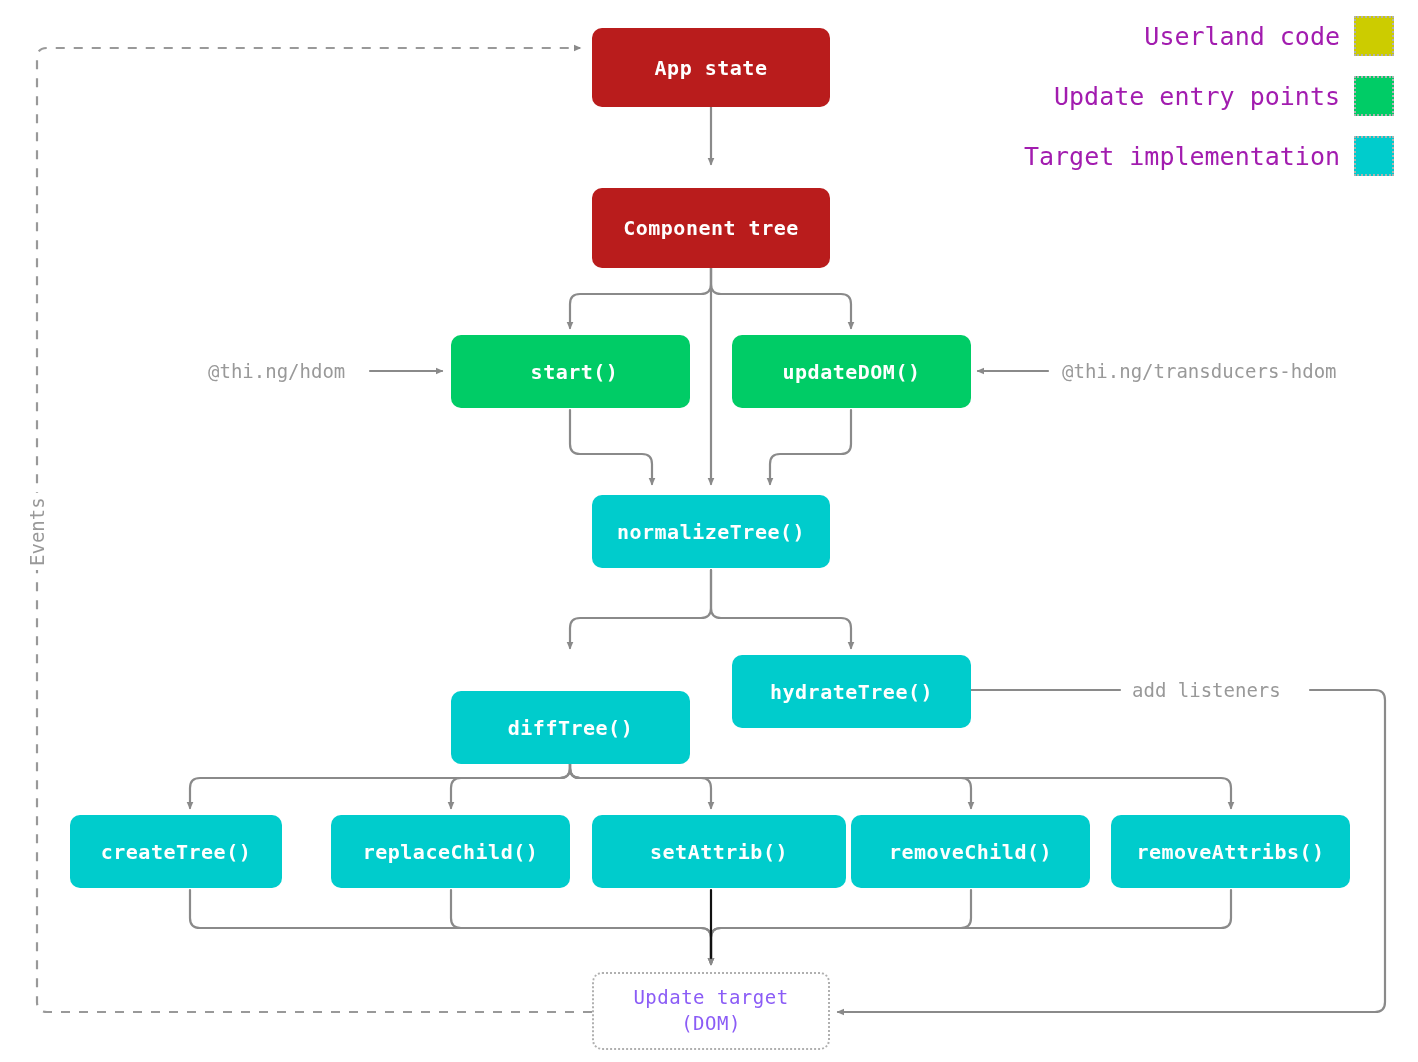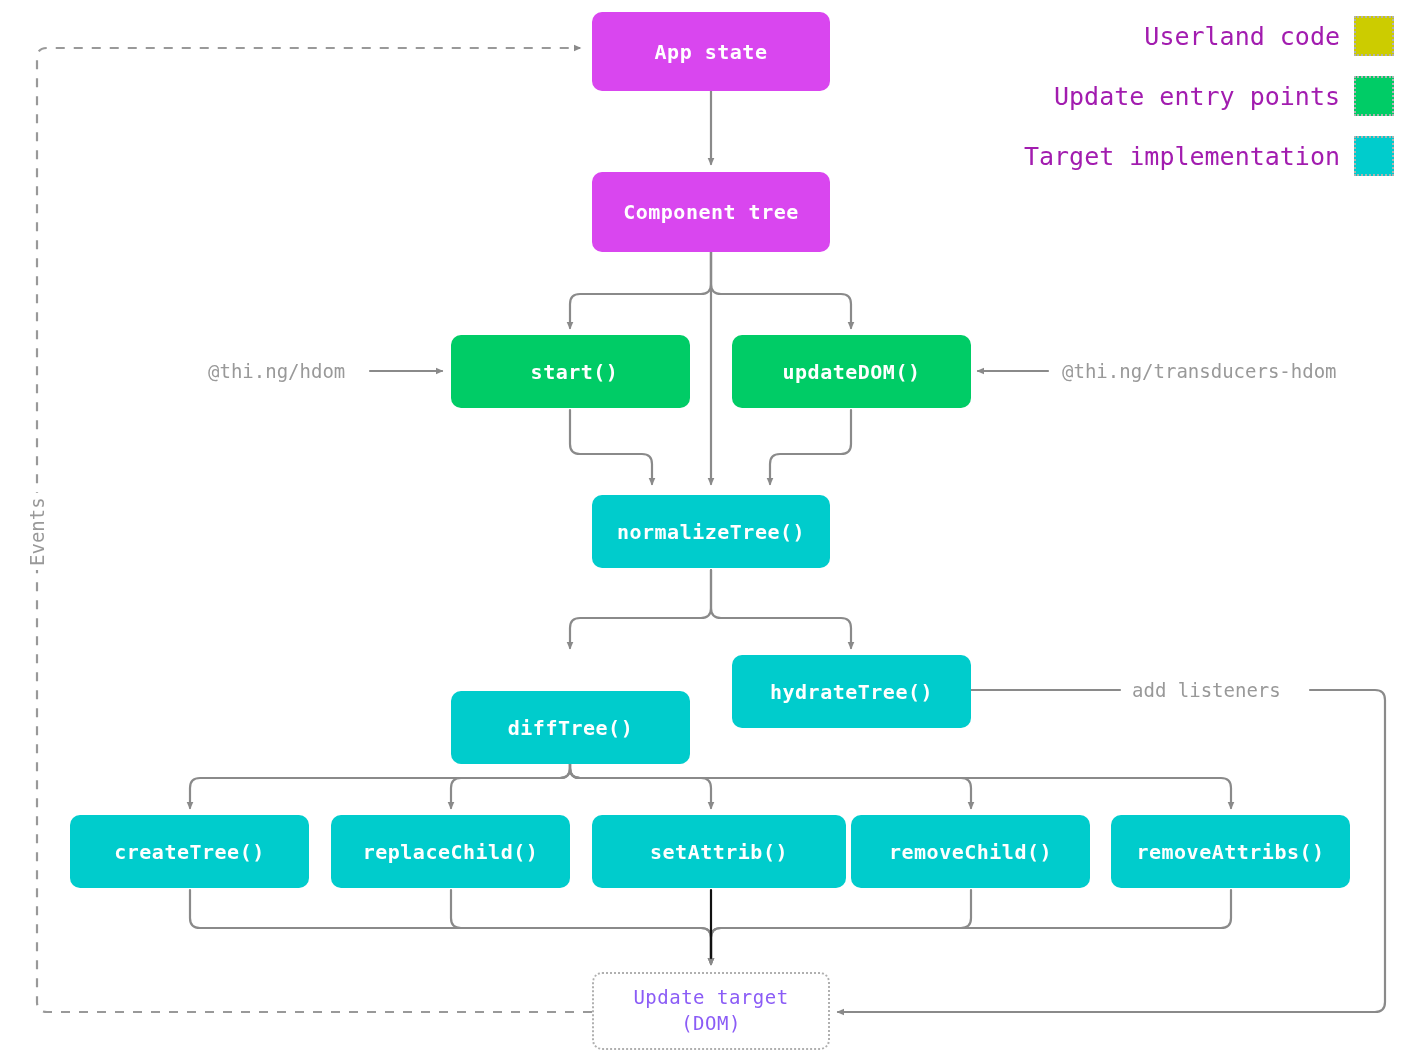--- a/index.html
+++ b/index.html
@@ -32,21 +32,21 @@
     border-radius: 10px;
     color: #ffffff;
     font-family: "DejaVu Sans Mono", "Liberation Mono", monospace;
     font-size: 20px;
     font-weight: bold;
     letter-spacing: 0.5px;
     text-align: center;
     box-sizing: border-box;
     z-index: 2;
   }
-  .node.userland { background: #d946ef; }
+  .node.userland { background: #b91c1c; margin-top: 16px; }
   .node.library  { background: #00cc66; }
   .node.target   { background: #00ccCC; }
   .node.ghost {
     background: #ffffff;
     color: #8b5cf6;
     border: 2px dotted #b0b0b0;
     font-weight: normal;
     line-height: 1.35;
     font-size: 19px;
   }
@@ -173,21 +173,21 @@
   </div>
 
   <div class="node target" style="left:451px; top:655px; width:239px; height:73px;margin-top:36px;">
     <span>diffTree()</span>
   </div>
 
   <div class="node target" style="left:732px; top:655px; width:239px; height:73px;">
     <span>hydrateTree()</span>
   </div>
 
-  <div class="node target" style="left:70px; top:815px; width:239px; height:73px;">
+  <div class="node target" style="left:70px; top:815px; width:212px; height:73px;">
     <span>createTree()</span>
   </div>
 
   <div class="node target" style="left:331px; top:815px; width:239px; height:73px;">
     <span>replaceChild()</span>
   </div>
 
   <div class="node target" style="left:592px; top:815px; width:254px; height:73px;">
     <span>setAttrib()</span>
   </div>

